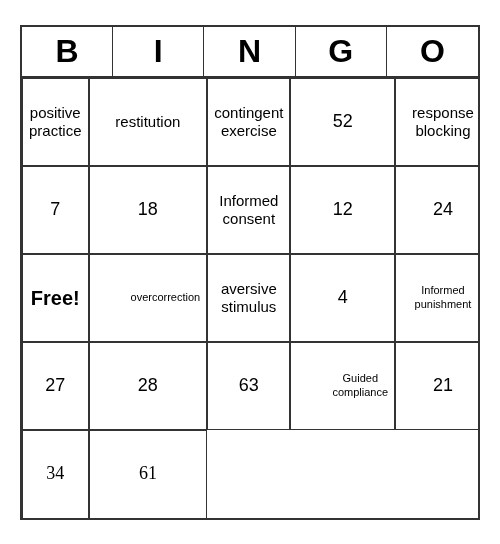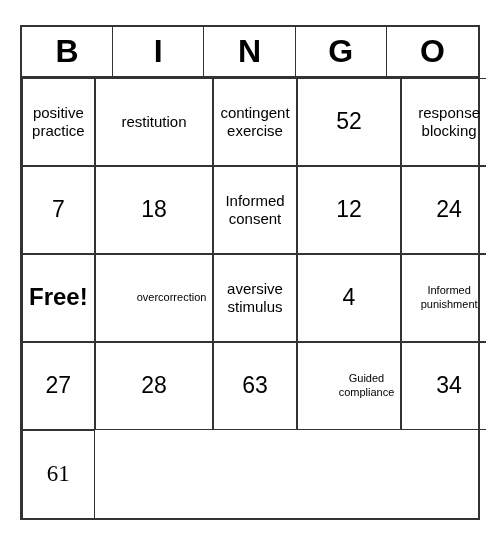--- a/index.html
+++ b/index.html
@@ -49,29 +49,29 @@
     }
     .bingo-cell:nth-child(5n) {
       border-right: none;
       padding-left: 16px;
     }
     .bingo-cell:nth-child(n+21) {
       border-bottom: none;
       font-family: Liberation Serif, serif;
     }
     .free-cell {
-      font-size: 24px;
+      font-size: 20px;
       font-weight: bold;
     }
     .small-text {
       font-size: 11px;
       padding-left: 41px;
     }
     .large-num {
-      font-size: 23px;
+      font-size: 18px;
     }
   </style>
 </head>
 <body>
 
 <div class="bingo-card">
   <div class="bingo-header">
   <div class="bingo-header-cell">B</div>
       <div class="bingo-header-cell">I</div>
       <div class="bingo-header-cell">N</div>
@@ -91,16 +91,17 @@
       <div class="bingo-cell large-num">24</div>
       <div class="bingo-cell free-cell">Free!</div>
       <div class="bingo-cell small-text">overcorrection</div>
       <div class="bingo-cell">aversive stimulus</div>
       <div class="bingo-cell large-num">4</div>
       <div class="bingo-cell small-text">Informed punishment</div>
       <div class="bingo-cell large-num">27</div>
       <div class="bingo-cell large-num">28</div>
       <div class="bingo-cell large-num">63</div>
       <div class="bingo-cell small-text">Guided compliance</div>
+      <div class="bingo-cell large-num">21</div>
       <div class="bingo-cell large-num">34</div>
       <div class="bingo-cell large-num">61</div>
     </div>
 </div>
 
 </body></html>

